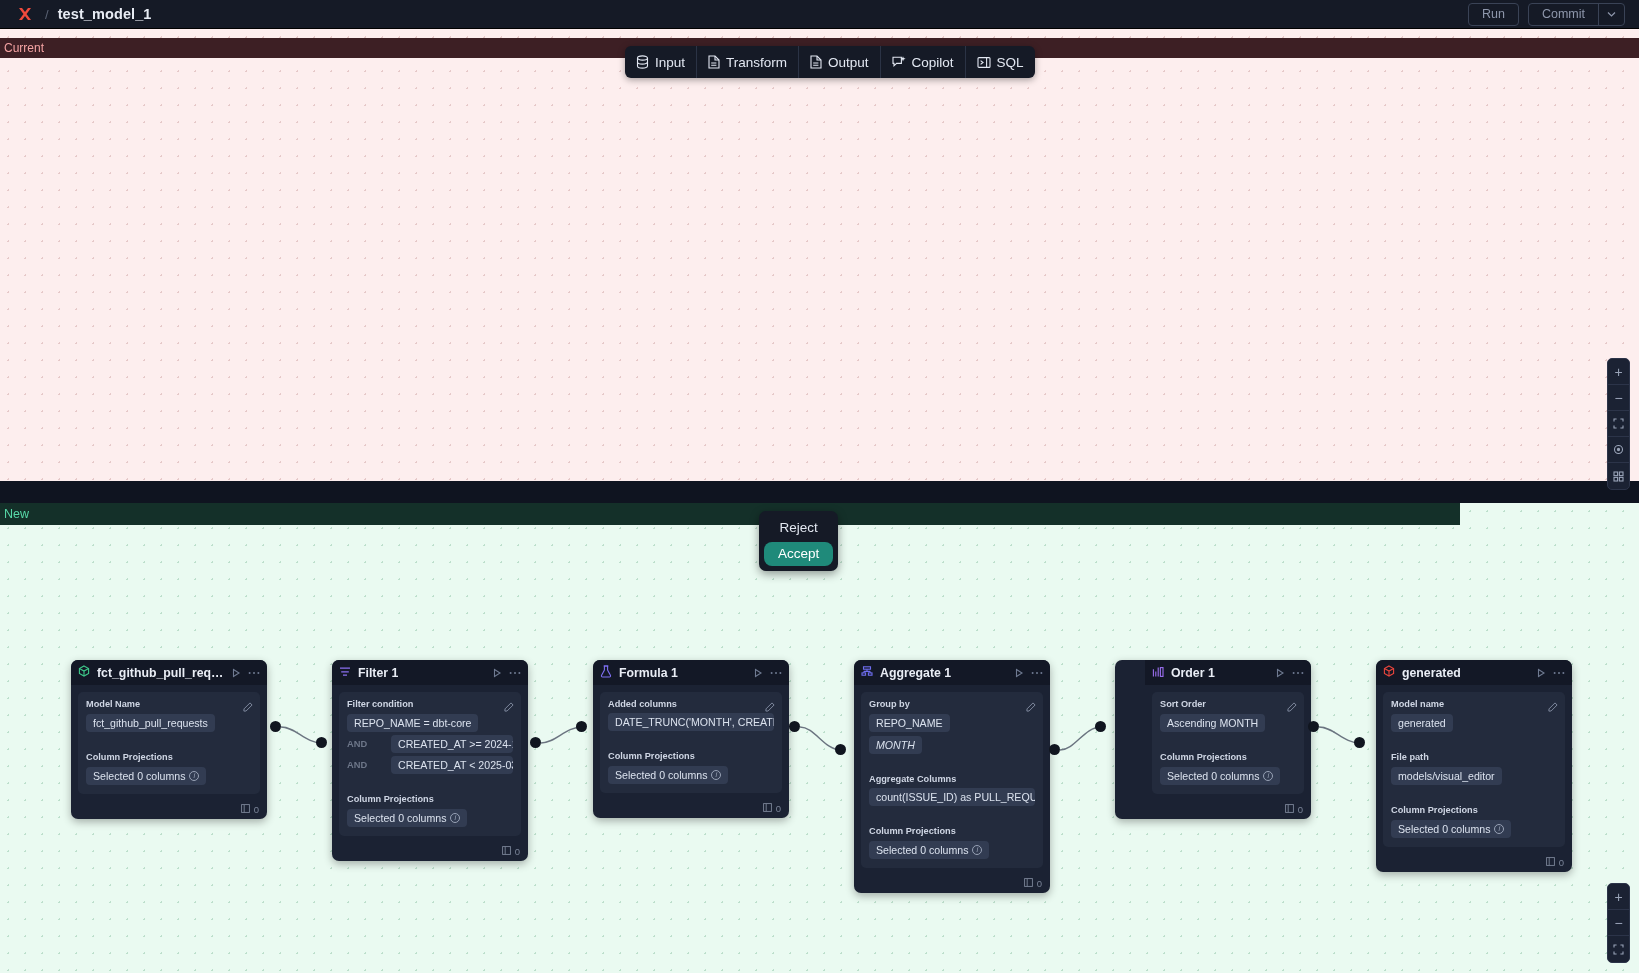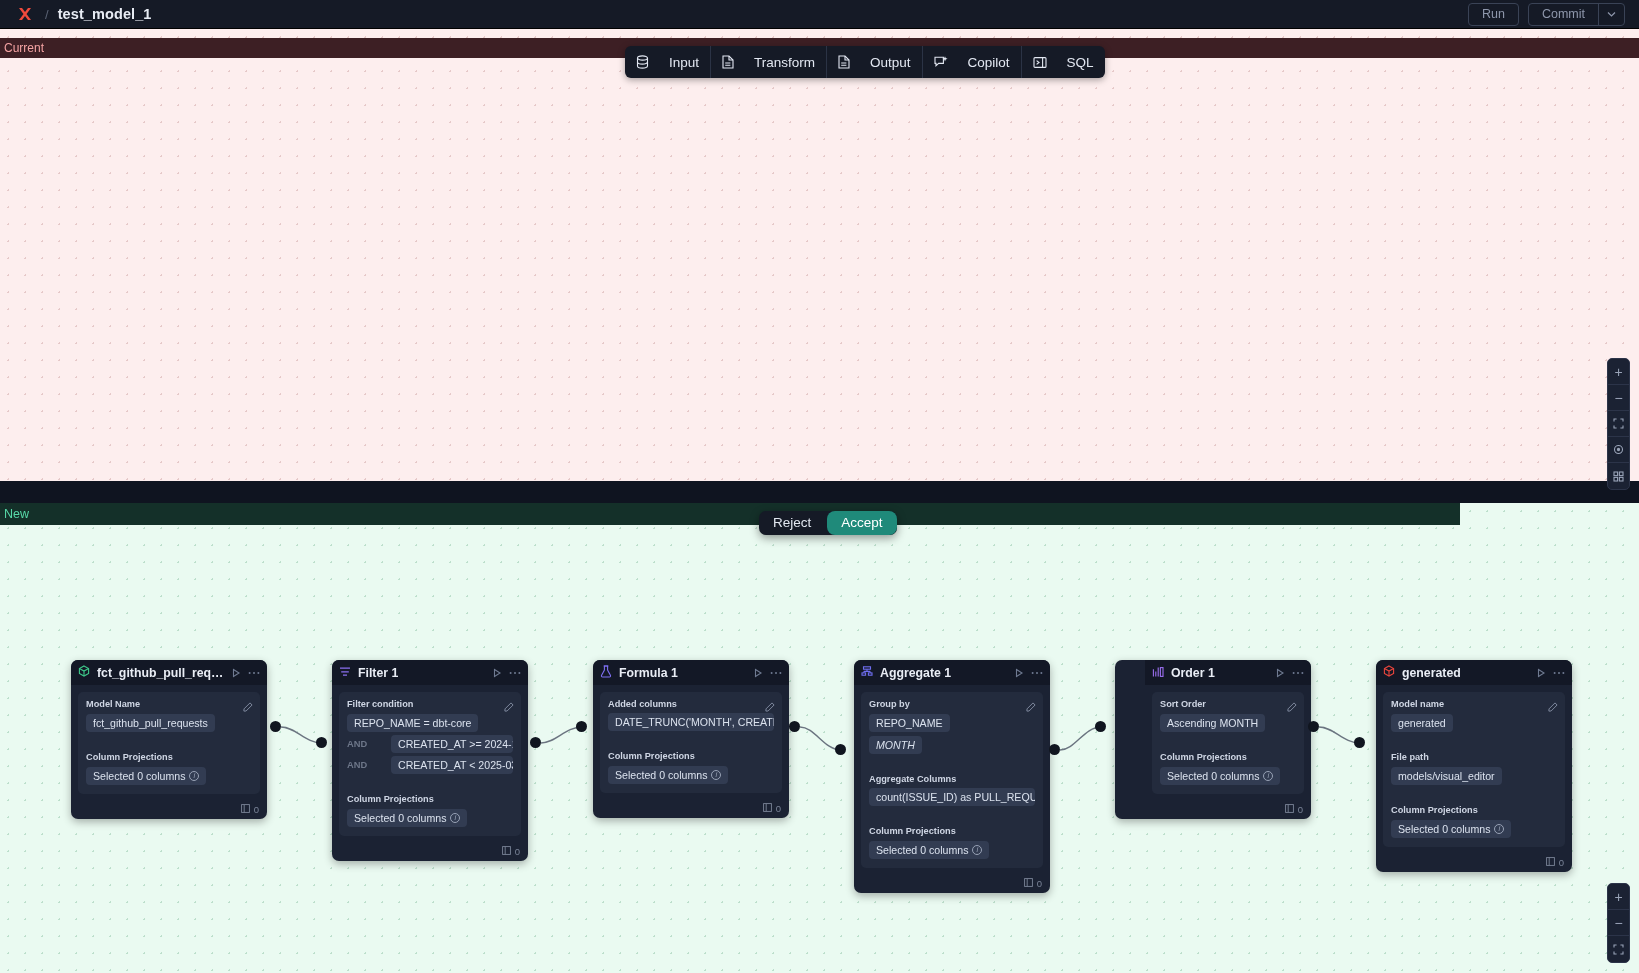--- a/index.html
+++ b/index.html
@@ -43,21 +43,21 @@
   }
   .ribbon-current span { color: #f5a3a3; font-size: 12px; padding-left: 4px; font-weight: 500; }
 
   
   .toolbar {
     position: absolute; left: 625px; top: 46px; height: 32px;
     background: #151a26; border-radius: 6px; display: flex; align-items: stretch;
     box-shadow: 0 2px 7px rgba(0,0,0,.35);
   }
   .tool {
-    display: flex; align-items: center; gap: 20px; padding: 0 11px;
+    display: flex; align-items: center; gap: 6px; padding: 0 11px;
     color: #e3e8f2; font-size: 13.5px; font-weight: 500;
   }
   .tool + .tool.sep { border-left: 1px solid #2b3345; }
   .tool svg { display: block; }
 
   
   .pane-new {
     position: absolute; left: 0; top: 503px; width: 1639px; height: 470px;
     background: #eafaf1;
     background-image: radial-gradient(#bddfcc 1px, transparent 1px);
@@ -66,21 +66,21 @@
   .ribbon-new {
     position: absolute; left: 0; top: 0; width: 1460px; height: 22px;
     background: #143029; display: flex; align-items: center;
   }
   .ribbon-new span { color: #57d9a8; font-size: 12.5px; padding-left: 4px; font-weight: 500; }
 
   
   .decision {
     position: absolute; left: 759px; top: 511px; z-index: 40;
     background: #151a26; border-radius: 7px; display: flex; align-items: center;
-    gap: 2px; box-shadow: 0 3px 10px rgba(0,0,0,.4);
+    padding: 5px; gap: 2px; box-shadow: 0 3px 10px rgba(0,0,0,.4); flex-direction: column;
   }
   .decision .reject {
     color: #e2e7f0; font-size: 13.5px; padding: 4px 14px 5px; border-radius: 4px;
   }
   .decision .accept {
     color: #ffffff; font-size: 13.5px; padding: 4px 14px 5px; border-radius: 8px;
     background: #1f8a7a;
   }
 
   

